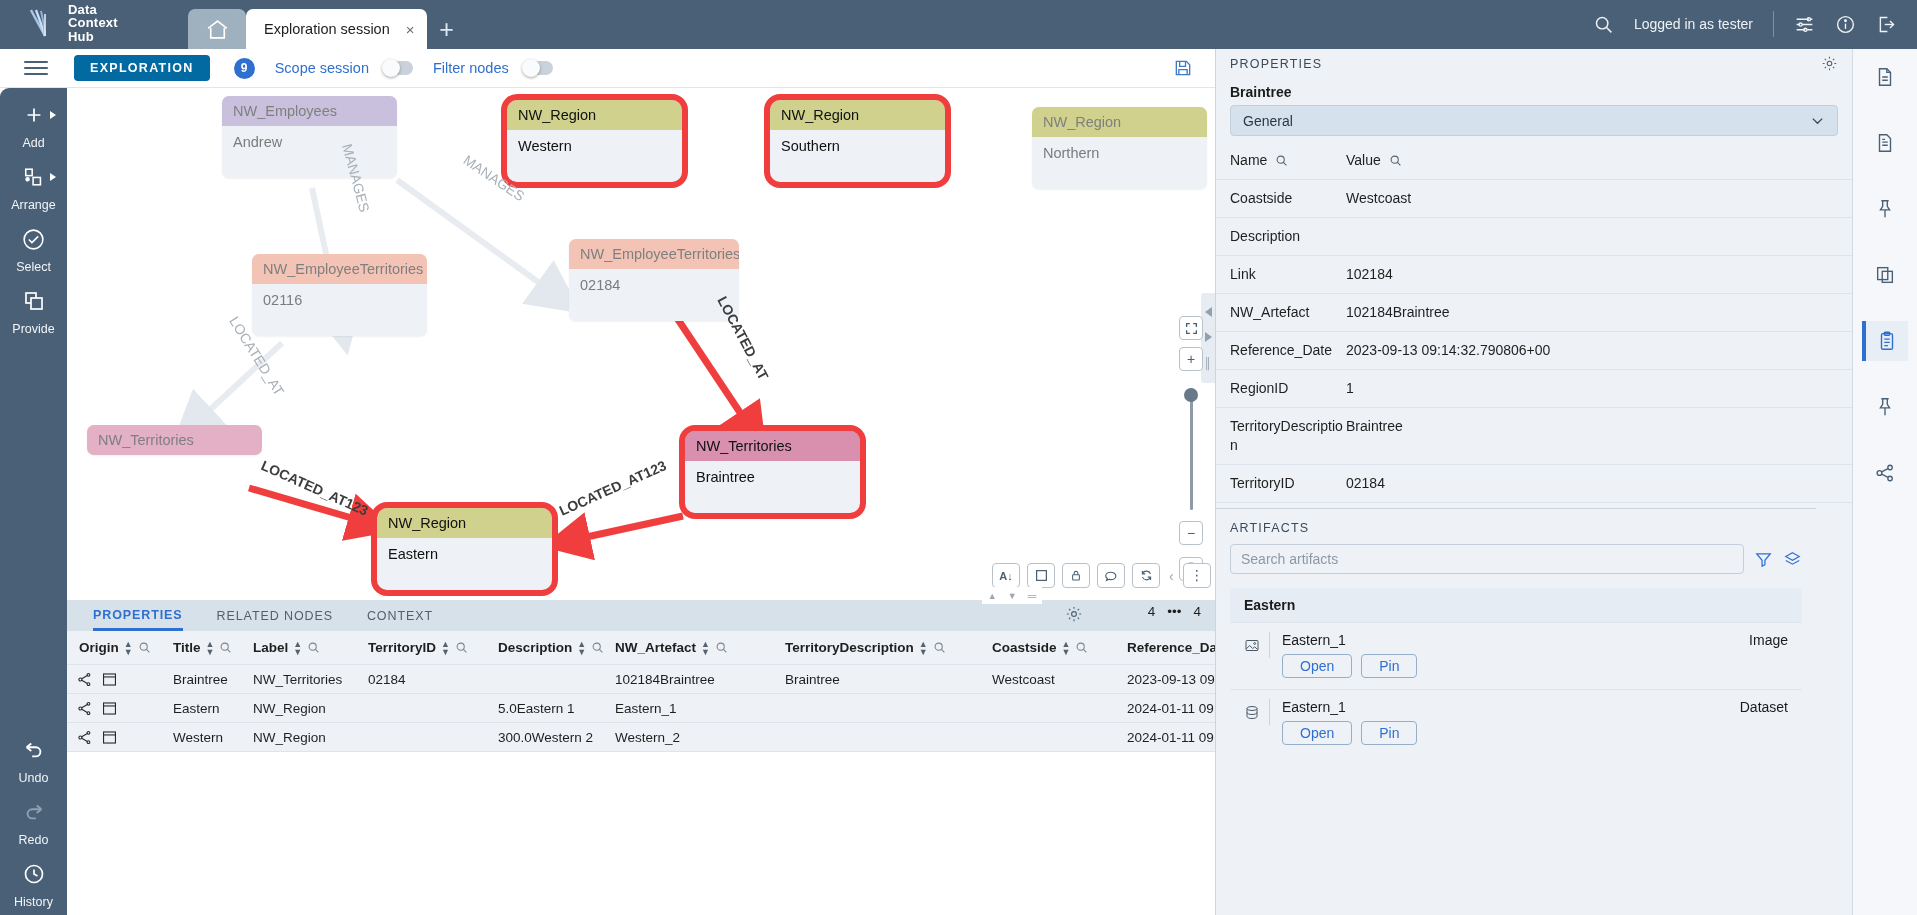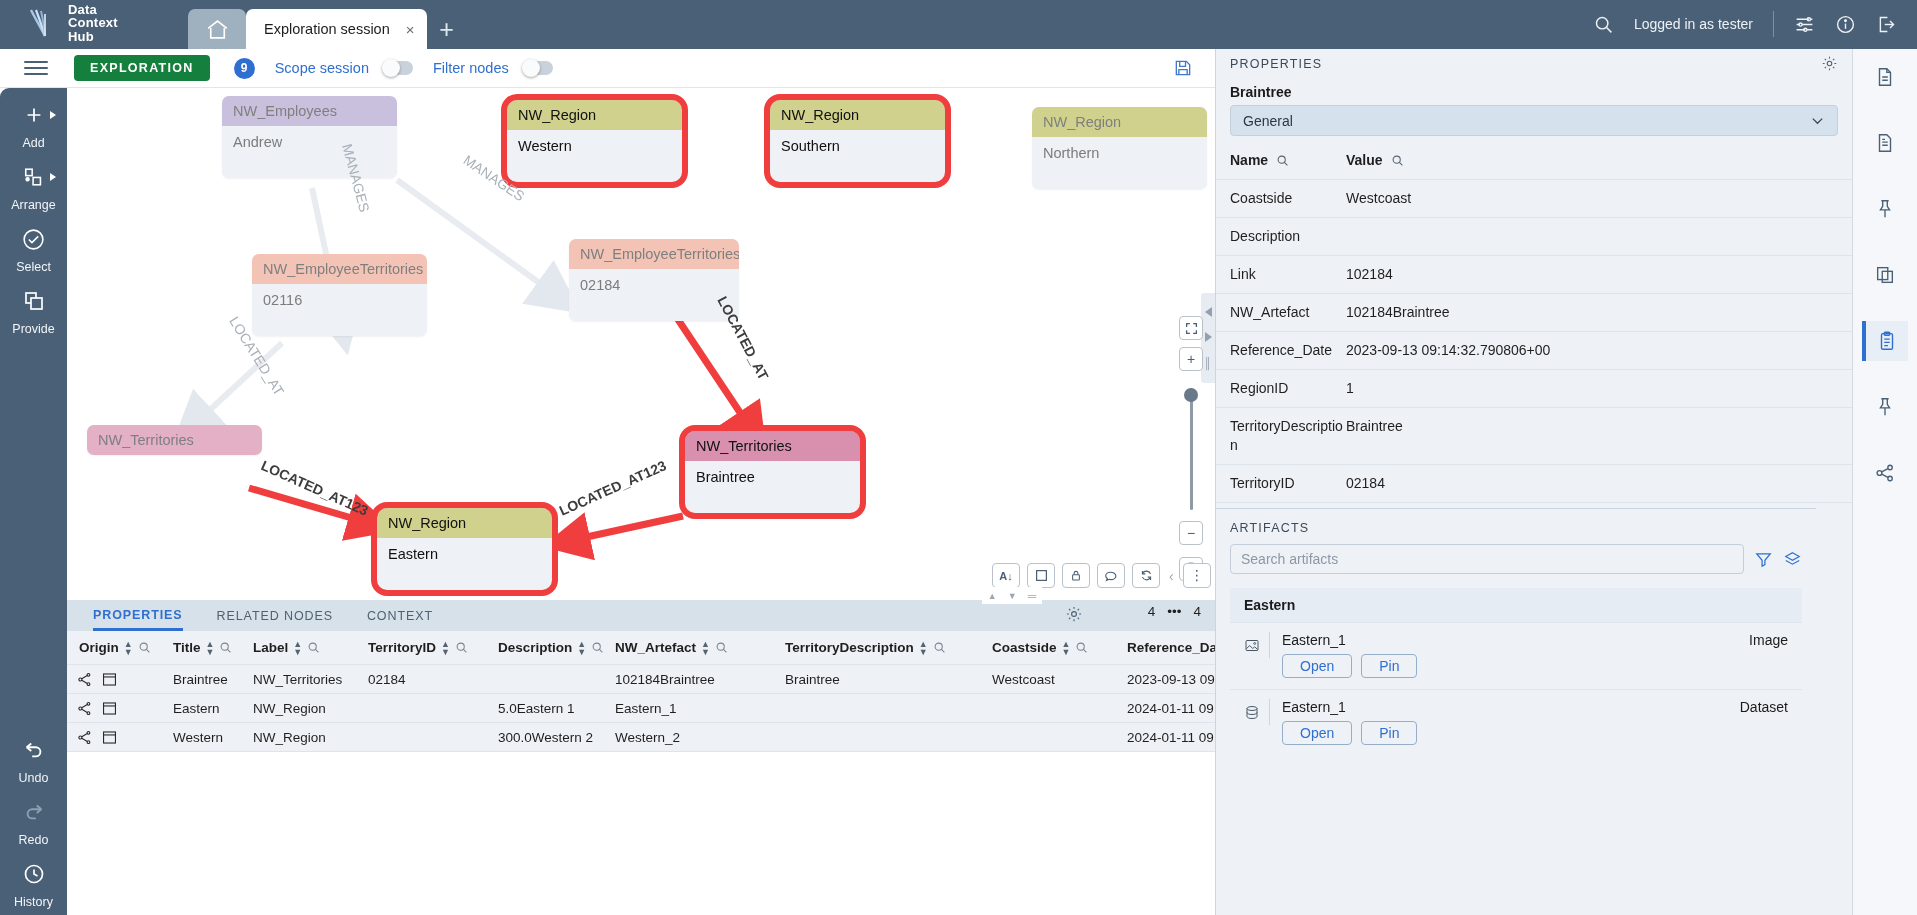--- a/index.html
+++ b/index.html
@@ -34,21 +34,21 @@
   .vdiv { width:1px; height:26px; background:#7e90a1; }
 
   
   .toolbar {
     position:absolute; left:0; top:49px; width:1215px; height:39px;
     background:#ffffff; border-bottom:1px solid #e2e6eb; display:flex; align-items:center;
   }
   .hamburger { width:24px; margin-left:24px; display:flex; flex-direction:column; gap:4px; cursor:pointer;}
   .hamburger i { display:block; height:2px; background:#4a6076; border-radius:1px; }
   .chip-exploration {
-    margin-left:26px; background:#15803d; color:#fff; font-size:12.5px; letter-spacing:1.3px;
+    margin-left:26px; background:#0369a1; color:#fff; font-size:12.5px; letter-spacing:1.3px;
     padding:6px 16px; border-radius:4px; font-weight:bold;
   }
   .badge-count {
     margin-left:24px; width:21px; height:21px; border-radius:50%; background:#2f6fd0; color:#fff;
     font-size:12px; display:flex; align-items:center; justify-content:center; font-weight:bold;
   }
   .tb-link { margin-left:20px; color:#2f6fd0; font-size:14.5px; }
   .toggle {
     margin-left:14px; width:30px; height:14px; border-radius:7px; background:#c9d2db; position:relative;
   }
@@ -134,21 +134,21 @@
     border-left:1px solid #ccd5de;}
   .rp-head { height:29px; display:flex; align-items:center; padding:0 14px; justify-content:space-between;}
   .rp-title { font-size:12.5px; letter-spacing:1.2px; color:#3b4a58; }
   .rp-node-title { font-size:14px; font-weight:bold; color:#1b1b1b; padding:6px 14px 5px; }
   .select-box { margin:0 14px; height:31px; background:#d6e1ee; border:1px solid #c2cfdd; border-radius:4px;
     display:flex; align-items:center; justify-content:space-between; padding:0 12px; font-size:14px; color:#2b3844;}
   .prop-table { margin-top:6px; height:372px; overflow:hidden; position:relative;}
   .prow { display:flex; border-bottom:1px solid #dde4eb; font-size:14px; color:#1f1f1f; }
   .prow .k { width:130px; padding:9px 0 9px 14px; line-height:19px; word-break:break-word;}
   .prow .v { flex:1; padding:9px 6px 9px 0; line-height:19px; word-break:break-word;}
-  .prow.hdr-row .k, .prow.hdr-row .v { font-weight:bold; display:flex; align-items:center; gap:8px; }
+  .prow.hdr-row .k, .prow.hdr-row .v { font-weight:normal; display:flex; align-items:center; gap:8px; }
 
   .artifacts { position:absolute; left:0; top:459px; width:600px; bottom:0; background:#eef2f7; border-top:1px solid #ccd5de;}
   .art-head { font-size:12.5px; letter-spacing:1.2px; color:#3b4a58; padding:12px 14px 9px; }
   .art-search-row { display:flex; align-items:center; gap:10px; padding:0 14px; }
   .art-search { flex:1; height:30px; background:#eef2f7; border:1px solid #c4cedb; border-radius:4px;
     font-size:14px; color:#8d98a4; padding:0 10px; display:flex; align-items:center;}
   .art-group { margin:14px 14px 0; background:#e5ecf3; border-radius:3px 3px 0 0;}
   .art-group-title { font-weight:bold; font-size:14px; padding:9px 14px; color:#1b1b1b;}
   .art-item { display:flex; align-items:flex-start; gap:12px; padding:9px 14px 11px; background:#eef2f7;
     border-top:1px solid #dfe5ec;}

